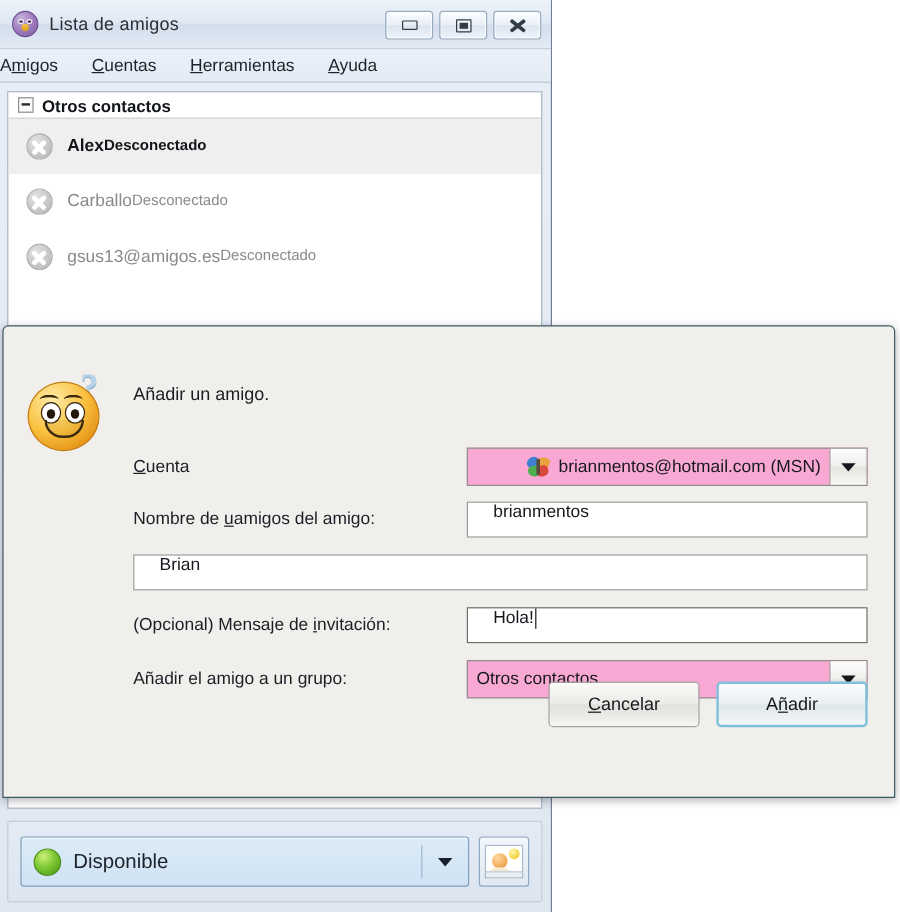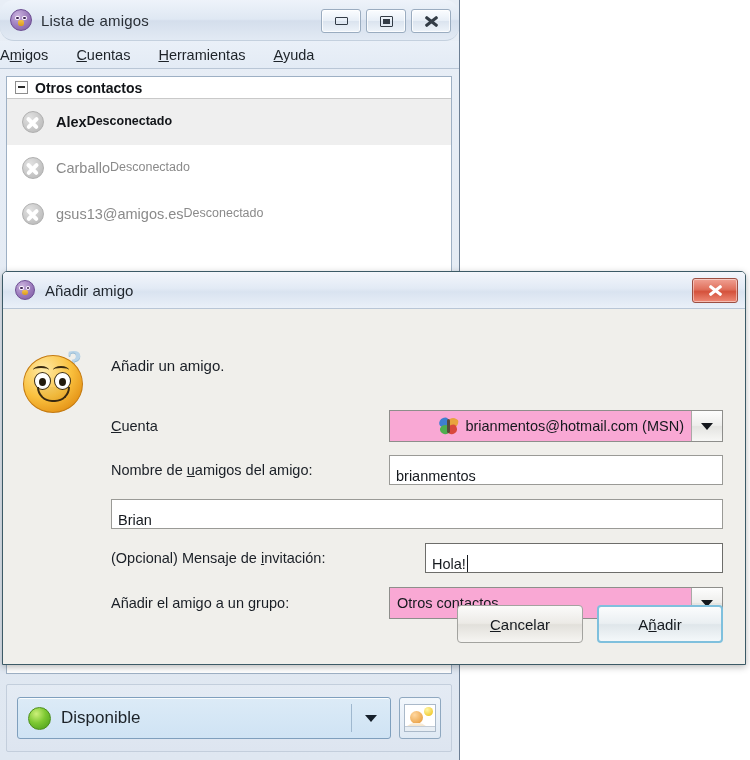--- a/index.html
+++ b/index.html
@@ -15,21 +15,21 @@
   .main-window {
     position: absolute; left: 0; top: 0; width: 460px; height: 760px;
     background: linear-gradient(to bottom, #e8eef6 0%, #dfe7f1 100%);
     box-sizing: border-box;
     border-right: 1px solid #6d7f94;
   }
   .mw-titlebar {
     position: relative; height: 40px;
     background: linear-gradient(to bottom, #eef3fa 0%, #dfe8f3 48%, #d4deec 52%, #e2eaf4 100%);
     border-bottom: 1px solid #c4d0de;
-    display: flex; align-items: center; border-radius: 14px;
+    display: flex; align-items: center;
   }
   .mw-icon { width: 22px; height: 22px; margin-left: 10px; position: relative; flex: none; }
   .mw-title {
     margin-left: 9px; font-size: 15px; color: #2a2f36; letter-spacing: .2px;
   }
   .mw-btns { position: absolute; right: 8px; top: 9px; display: flex; gap: 5px; }
   .mw-btn {
     width: 38px; height: 22px;
     border: 1px solid #9aacc0; border-radius: 3px;
     background: linear-gradient(to bottom, #fbfdff 0%, #e8eff7 48%, #dbe4ef 52%, #eef4fa 100%);
@@ -183,23 +183,23 @@
   }
 
   .form { position: absolute; left: 108px; top: 102px; right: 22px; }
   .frow { display: flex; align-items: center; margin-bottom: 14px; height: 30px; }
   .frow .lbl { width: 278px; font-size: 14.5px; color: #1a1f26; flex: none; }
   .frow .lbl u { text-decoration: underline; }
 
   .field {
     flex: 1; height: 30px; box-sizing: border-box;
     border: 1px solid #9a9a96; background: #ffffff;
-    display: flex; align-items: flex-end; padding: 0 6px; font-size: 14.5px; color: #15191e;
-  }
-  .field.focused { border-color: #6d6d6a; margin-left: 36px; }
+    display: flex; align-items: flex-start; padding: 0 21px; font-size: 14.5px; color: #15191e;
+  }
+  .field.focused { border-color: #6d6d6a; }
   .caret { display:inline-block; width:1px; height:17px; background:#15191e; margin-left:1px; }
 
   .combo {
     flex: 1; height: 32px; box-sizing: border-box; display: flex; align-items: stretch;
     border: 1px solid #8e8e8b; background: #f9a8d4;
   }
   .combo .val { flex:1; display:flex; align-items:center; padding: 0 7px; font-size: 14.5px; color:#15191e; gap:7px;}
   .combo .btn {
     width: 30px; flex: none; border-left: 1px solid #a9a9a6;
     background: linear-gradient(to bottom,#fdfdfd 0%, #eeeeec 48%, #e4e4e1 52%, #f7f7f5 100%);
@@ -338,36 +338,20 @@
             <span class="av-head"></span>
             <span class="av-body"></span>
             <span class="av-strip"></span>
         </span>
       </div>
     </div>
   </div>
 
   <div class="dialog">
 
-    <div class="dlg-titlebar">
-      <div class="dlg-icon bird">
-        <div class="b-head"></div>
-        <div class="b-eye l">
-            <div class="b-pup"></div>
-          </div>
-        <div class="b-eye r">
-            <div class="b-pup"></div>
-          </div>
-        <div class="b-beak"></div>
-      </div>
-      <div class="dlg-title">Añadir amigo</div>
-      <div class="dlg-close">
-          <span class="gl-x"></span>
-        </div>
-    </div>
 
     <div class="dlg-body">
 
       <div class="smiley">
         <span class="sm-q">?</span>
         <span class="sm-face"></span>
         <span class="sm-brow l"></span>
           <span class="sm-brow r"></span>
         <span class="sm-eye l">
             <span class="sm-pup"></span>

